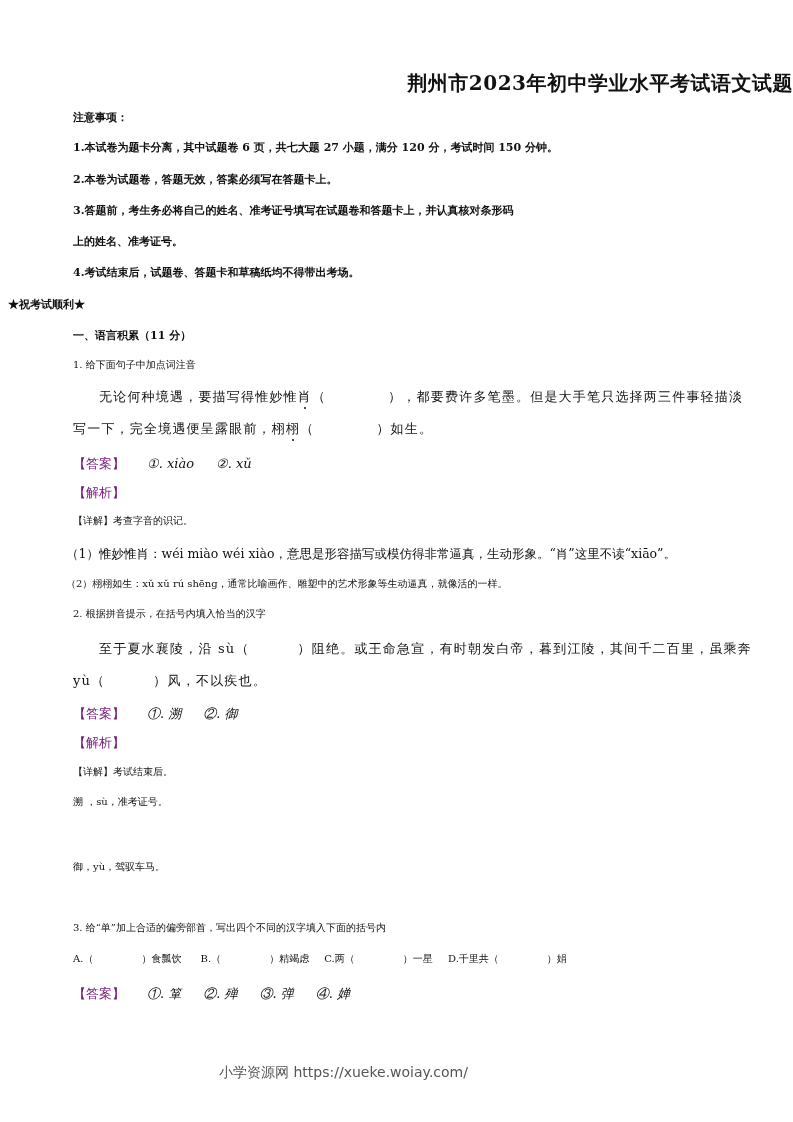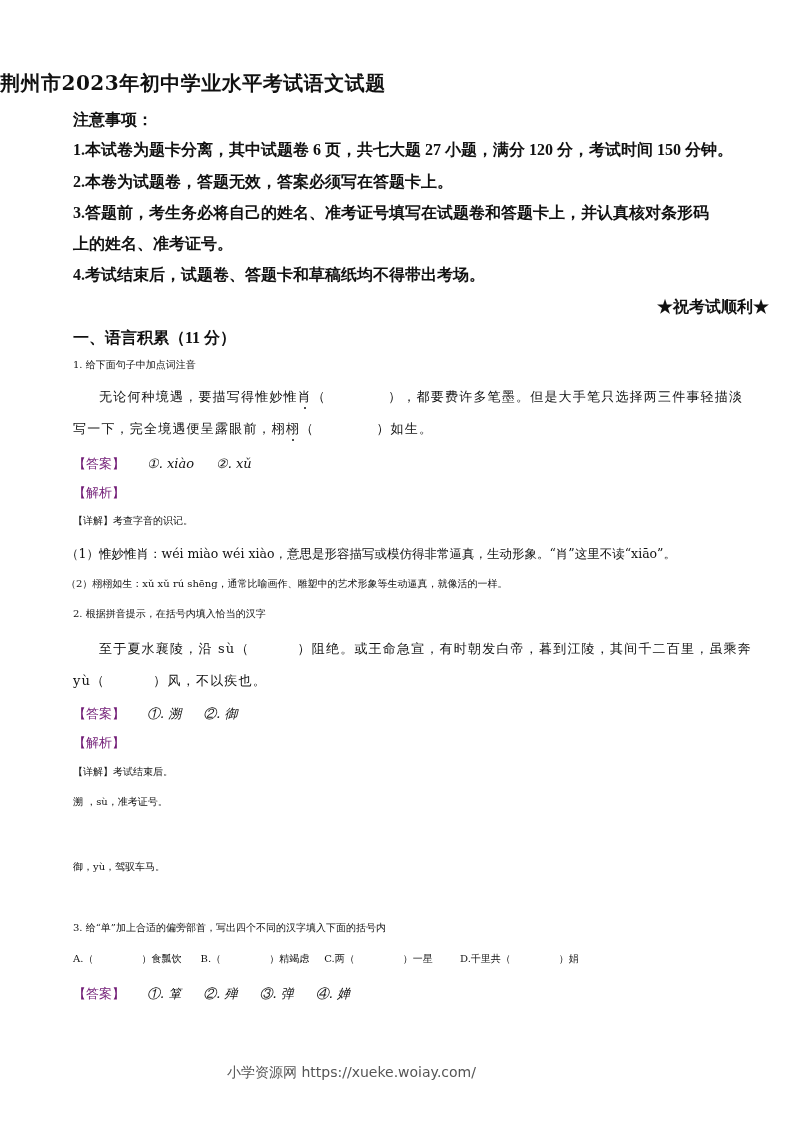--- a/index.html
+++ b/index.html
@@ -1,34 +1,34 @@
 <!DOCTYPE html>
 <html><head>
   <meta charset="utf-8">
   <style>
     html, body { margin: 0; padding: 0; background: #ffffff; }
     body { width: 793px; height: 1122px; position: relative; overflow: hidden;
       font-family: "DejaVu Serif", "Liberation Serif", serif; color: #111; }
     .line { position: absolute; left: 73px; white-space: nowrap; }
-    .title { position: absolute; top: 70px; left: 0; width: 793px; text-align: left;
+    .title { position: absolute; top: 70px; left: 0; width: 793px; text-align: right;
       font-size: 20px; font-weight: bold; font-family: "DejaVu Serif", serif; letter-spacing: 0.5px; }
-    .bold { font-weight: bold; font-size: 16px; font-family: Liberation Serif, serif; }
+    .bold { font-weight: bold; font-size: 11px; }
     .norm { font-size: 10px; }
     .passage { font-size: 13px; font-family: "DejaVu Serif", serif; letter-spacing: 1.2px; }
     .indent { left: 99px; }
-    .center { left: 0; width: 769px; text-align: right; }
+    .center { left: 8px; width: 769px; text-align: left; }
     .tag { color: #701a75; font-size: 13px; }
     .ans-item { display: inline-block; margin-left: 22px; font-size: 13px; font-style: italic; }
     .ans-item:first-of-type { margin-left: 30px; }
     .blank { display: inline-block; width: 62px; }
     .blank-s { display: inline-block; width: 48px; }
     .dot { position: relative; }
     .dot::after { content: ""; position: absolute; left: 50%; bottom: -5px; width: 2px; height: 2px;
       background: #111; border-radius: 50%; margin-left: -1px; }
-    .footer { position: absolute; top: 1064px; left: 8px; width: 687px; text-align: center;
+    .footer { position: absolute; top: 1064px; left: 0; width: 687px; text-align: center;
       font-family: "DejaVu Sans", sans-serif; font-size: 14px; color: #555; }
   </style>
 </head>
 <body>
 
 <div>
 
   <div class="title">荆州市2023年初中学业水平考试语文试题</div>
 
   <div class="line bold" style="top:110px">注意事项：</div>
@@ -69,20 +69,20 @@
   <div class="line tag" style="top:734px">【解析】</div>
   <div class="line norm" style="top:765px">【详解】考试结束后。</div>
   <div class="line norm" style="top:795px">溯 ，sù，准考证号。</div>
   <div class="line norm" style="top:860px">御，yù，驾驭车马。</div>
 
   <div class="line norm" style="top:921px">3. 给“单”加上合适的偏旁部首，写出四个不同的汉字填入下面的括号内</div>
   <div class="line norm" style="top:952px">
     <span><span>A.（</span><span class="blank-s"></span><span>）食瓢饮</span></span>
     <span style="margin-left:16px"><span>B.（</span><span class="blank-s"></span><span>）精竭虑</span></span>
     <span style="margin-left:12px"><span>C.两（</span><span class="blank-s"></span><span>）一星</span></span>
-    <span style="margin-left:24px"><span>D.千里共（</span><span class="blank-s"></span><span>）娟</span></span>
+    <span style="margin-left:12px"><span>D.千里共（</span><span class="blank-s"></span><span>）娟</span></span>
   </div>
   <div class="line" style="top:983px">
     <span class="tag">【答案】</span><span class="ans-item">①. 箪</span><span class="ans-item">②. 殚</span><span class="ans-item">③. 弹</span><span class="ans-item">④. 婵</span>
   </div>
 
   <div class="footer">小学资源网 https://xueke.woiay.com/</div>
 </div>
 
 </body></html>

